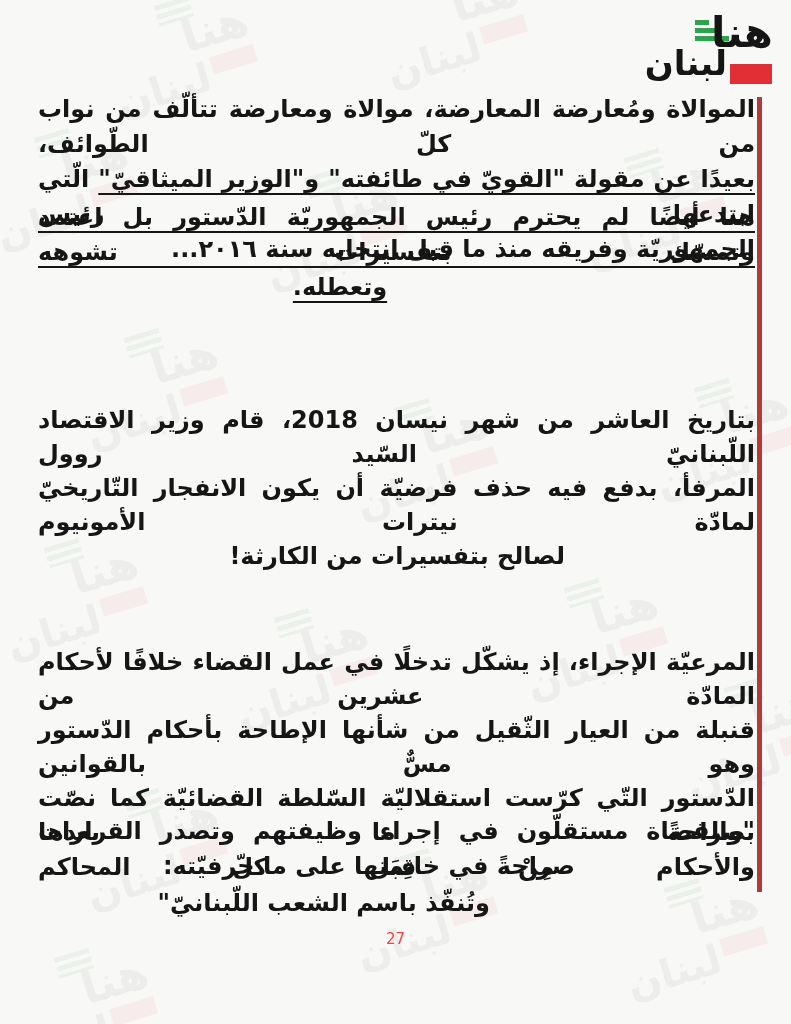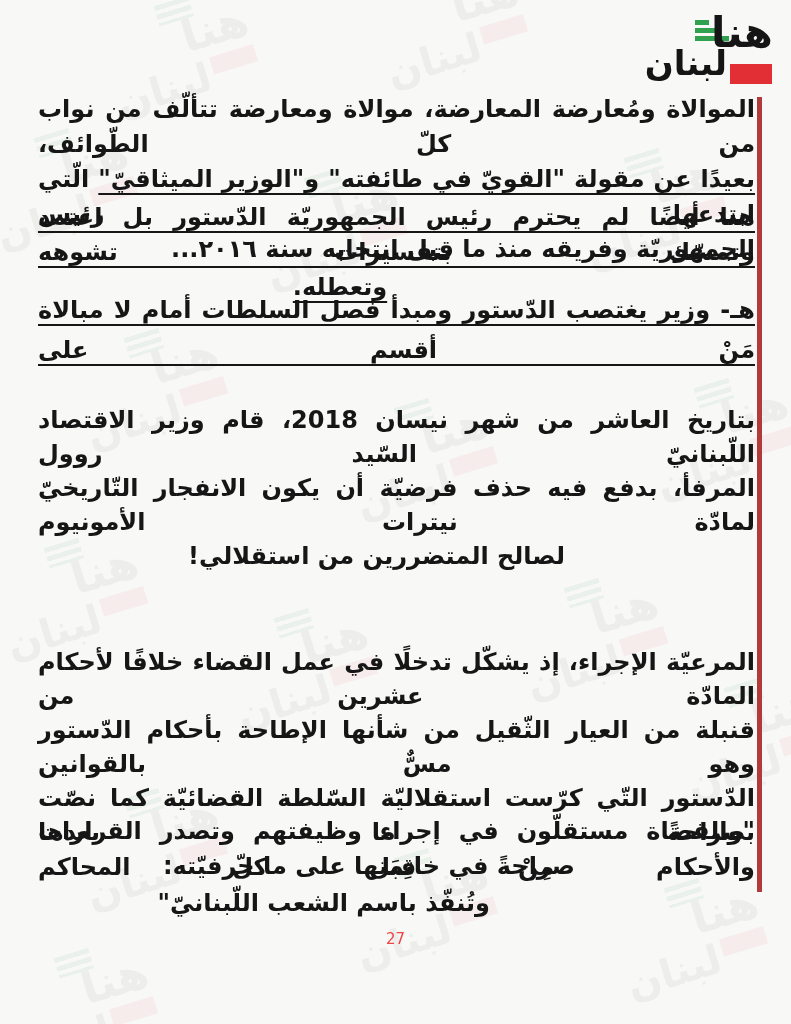--- a/index.html
+++ b/index.html
@@ -169,27 +169,26 @@
     </div>
     <div class="rl">الجمهوريّة وفريقه منذ ما قبل انتخابه سنة ٢٠١٦...</div>
   </div>
 
   <div class="para p2">
     <div class="jl u">هنا أيضًا لم يحترم رئيس الجمهوريّة الدّستور بل اعتمد وتمسّك بتفسيرات تشوهه</div>
     <div class="rl ia u">وتعطله.</div>
   </div>
 
   <div class="para hd">
-    <div class="jl u">هـ- وزير يغتصب الدّستور ومبدأ فصل السلطات أمام لا مبالاة مَنْ أقسم على</div>
   </div>
 
   <div class="para p3">
     <div class="jl">بتاريخ العاشر من شهر نيسان 2018، قام وزير الاقتصاد اللّبنانيّ السّيد روول</div>
     <div class="jl">المرفأ، بدفع فيه حذف فرضيّة أن يكون الانفجار التّاريخيّ لمادّة نيترات الأمونيوم</div>
-    <div class="rl ic">لصالح المتضررين من استقلالي!</div>
+    <div class="rl ic">لصالح بتفسيرات من الكارثة!</div>
   </div>
 
   <div class="para p4">
     <div class="jl">المرعيّة الإجراء، إذ يشكّل تدخلًا في عمل القضاء خلافًا لأحكام المادّة عشرين من</div>
     <div class="jl">قنبلة من العيار الثّقيل من شأنها الإطاحة بأحكام الدّستور وهو مسٌّ بالقوانين</div>
     <div class="jl">الدّستور التّي كرّست استقلاليّة السّلطة القضائيّة كما نصّت بصراحةً ما بعدها</div>
     <div class="rl ib">صراحةً في خاتمتها على ما حرفيّته:</div>
   </div>
 
   <div class="para p5">

